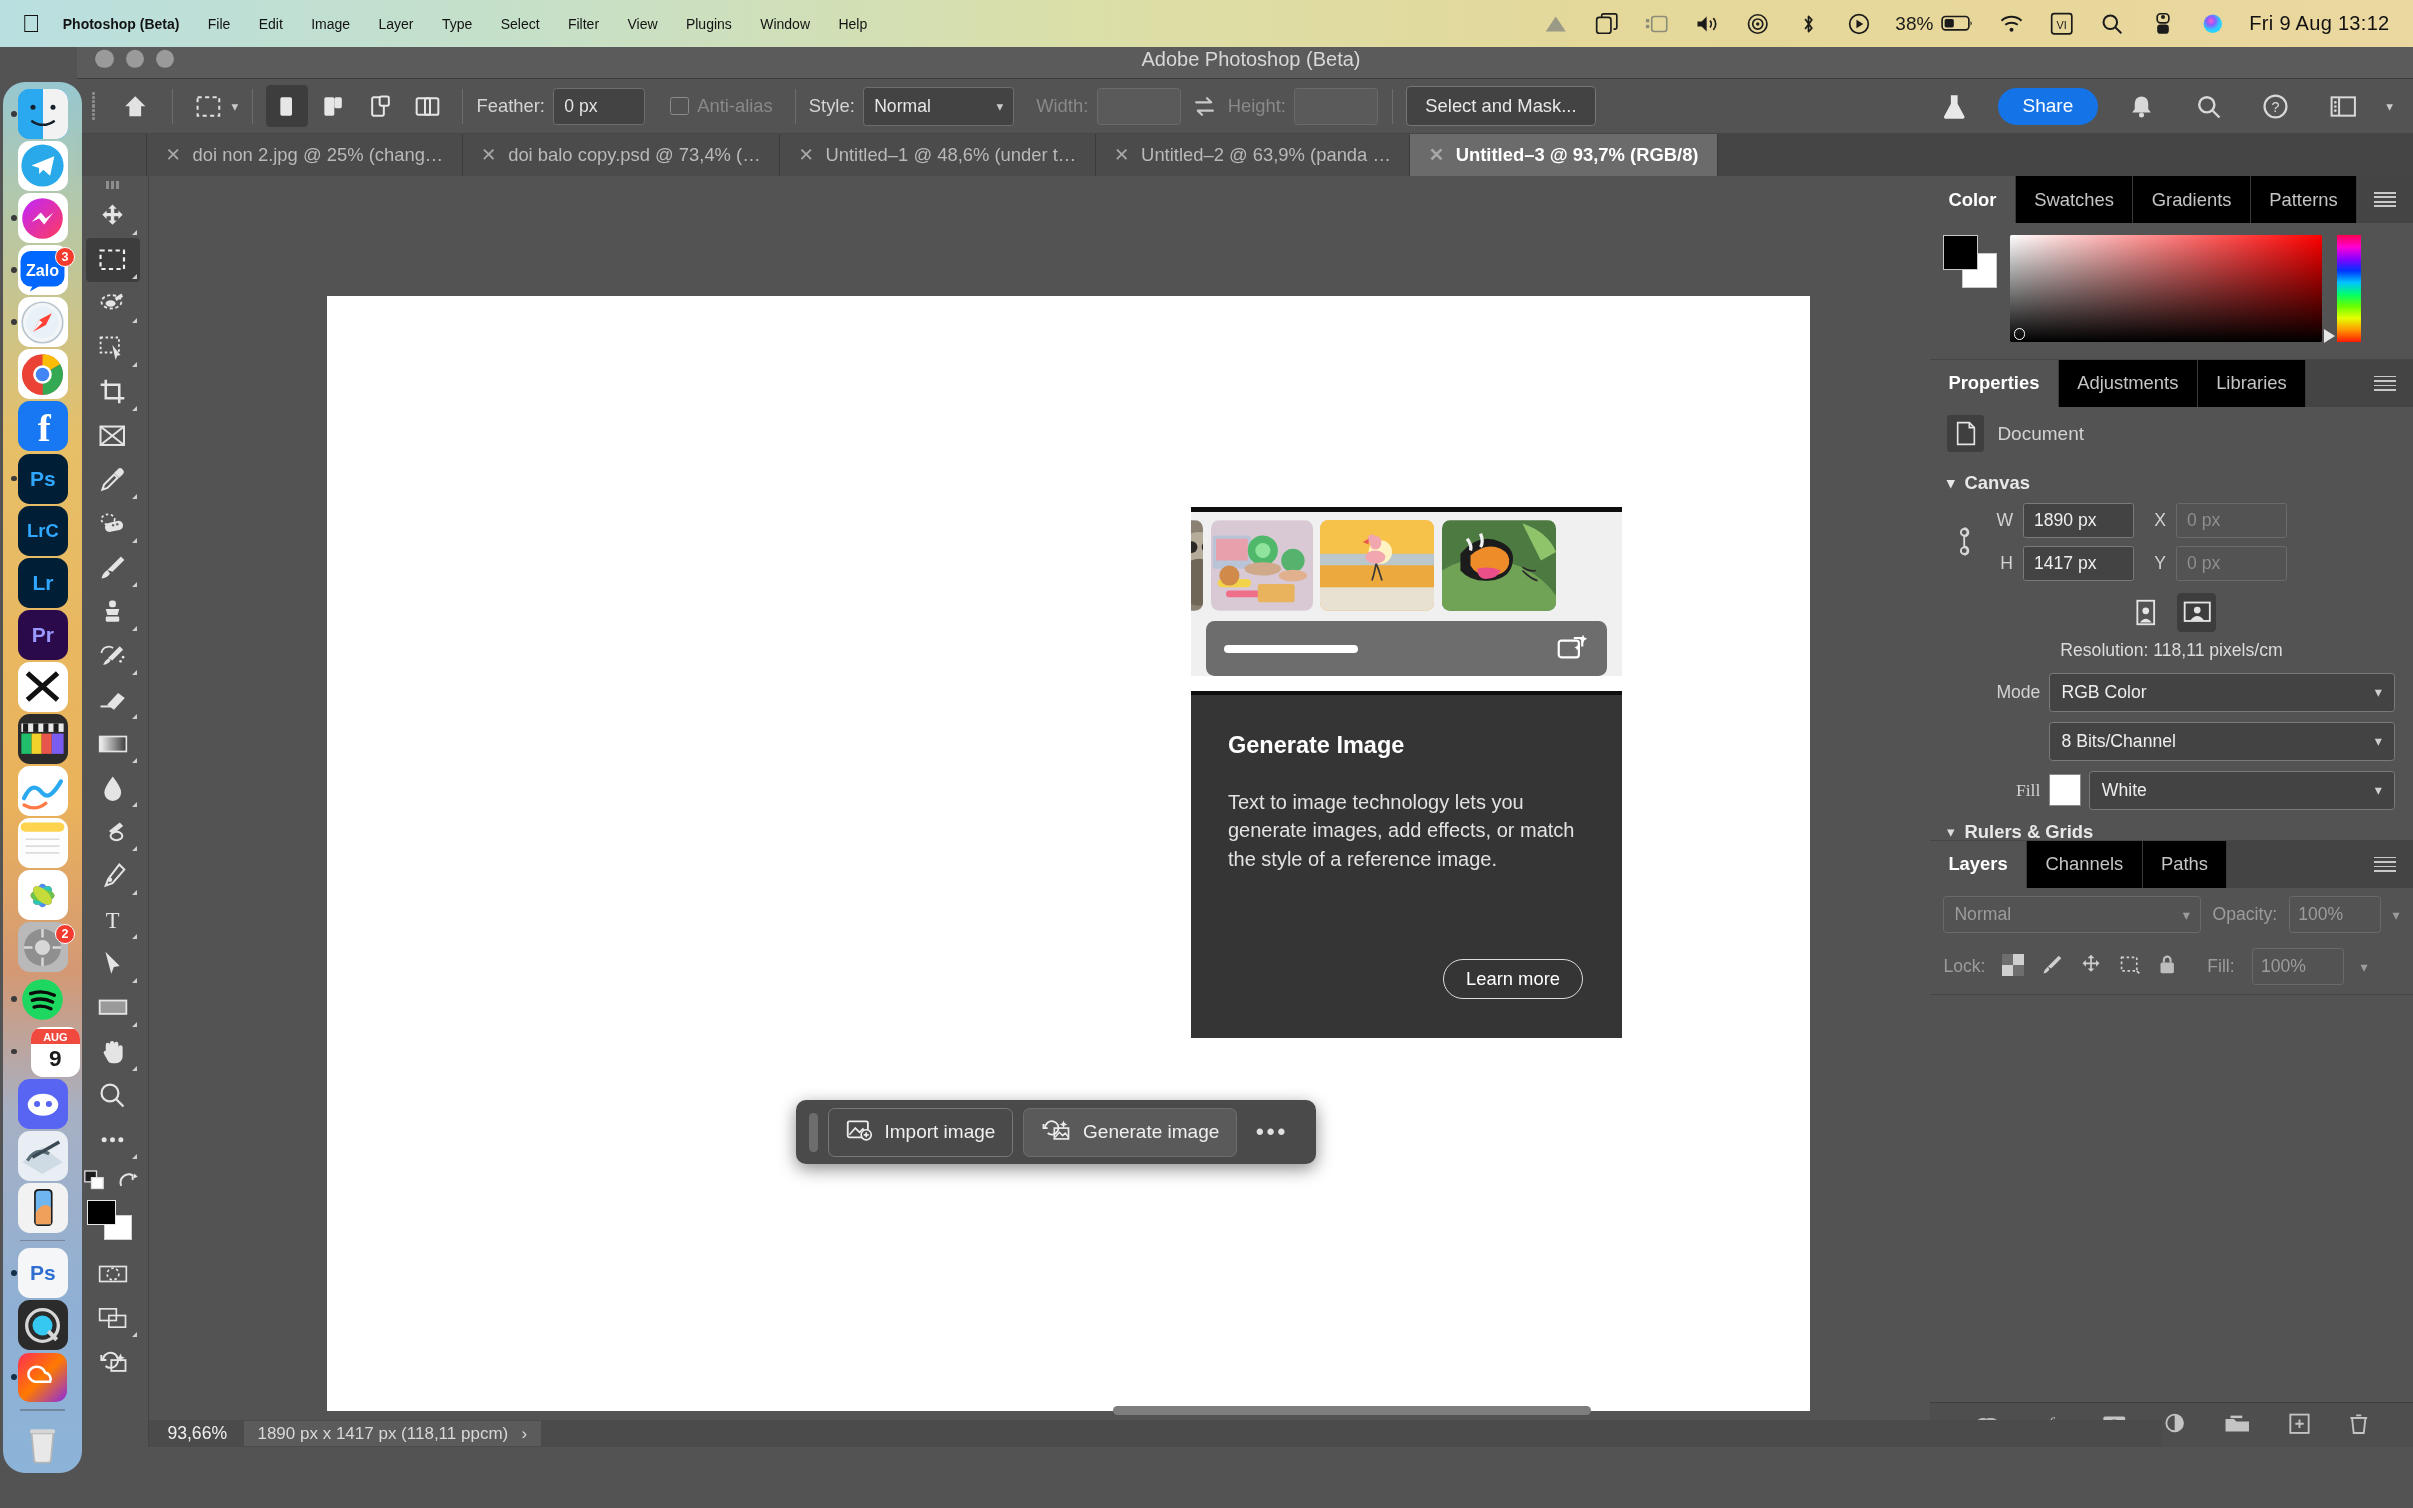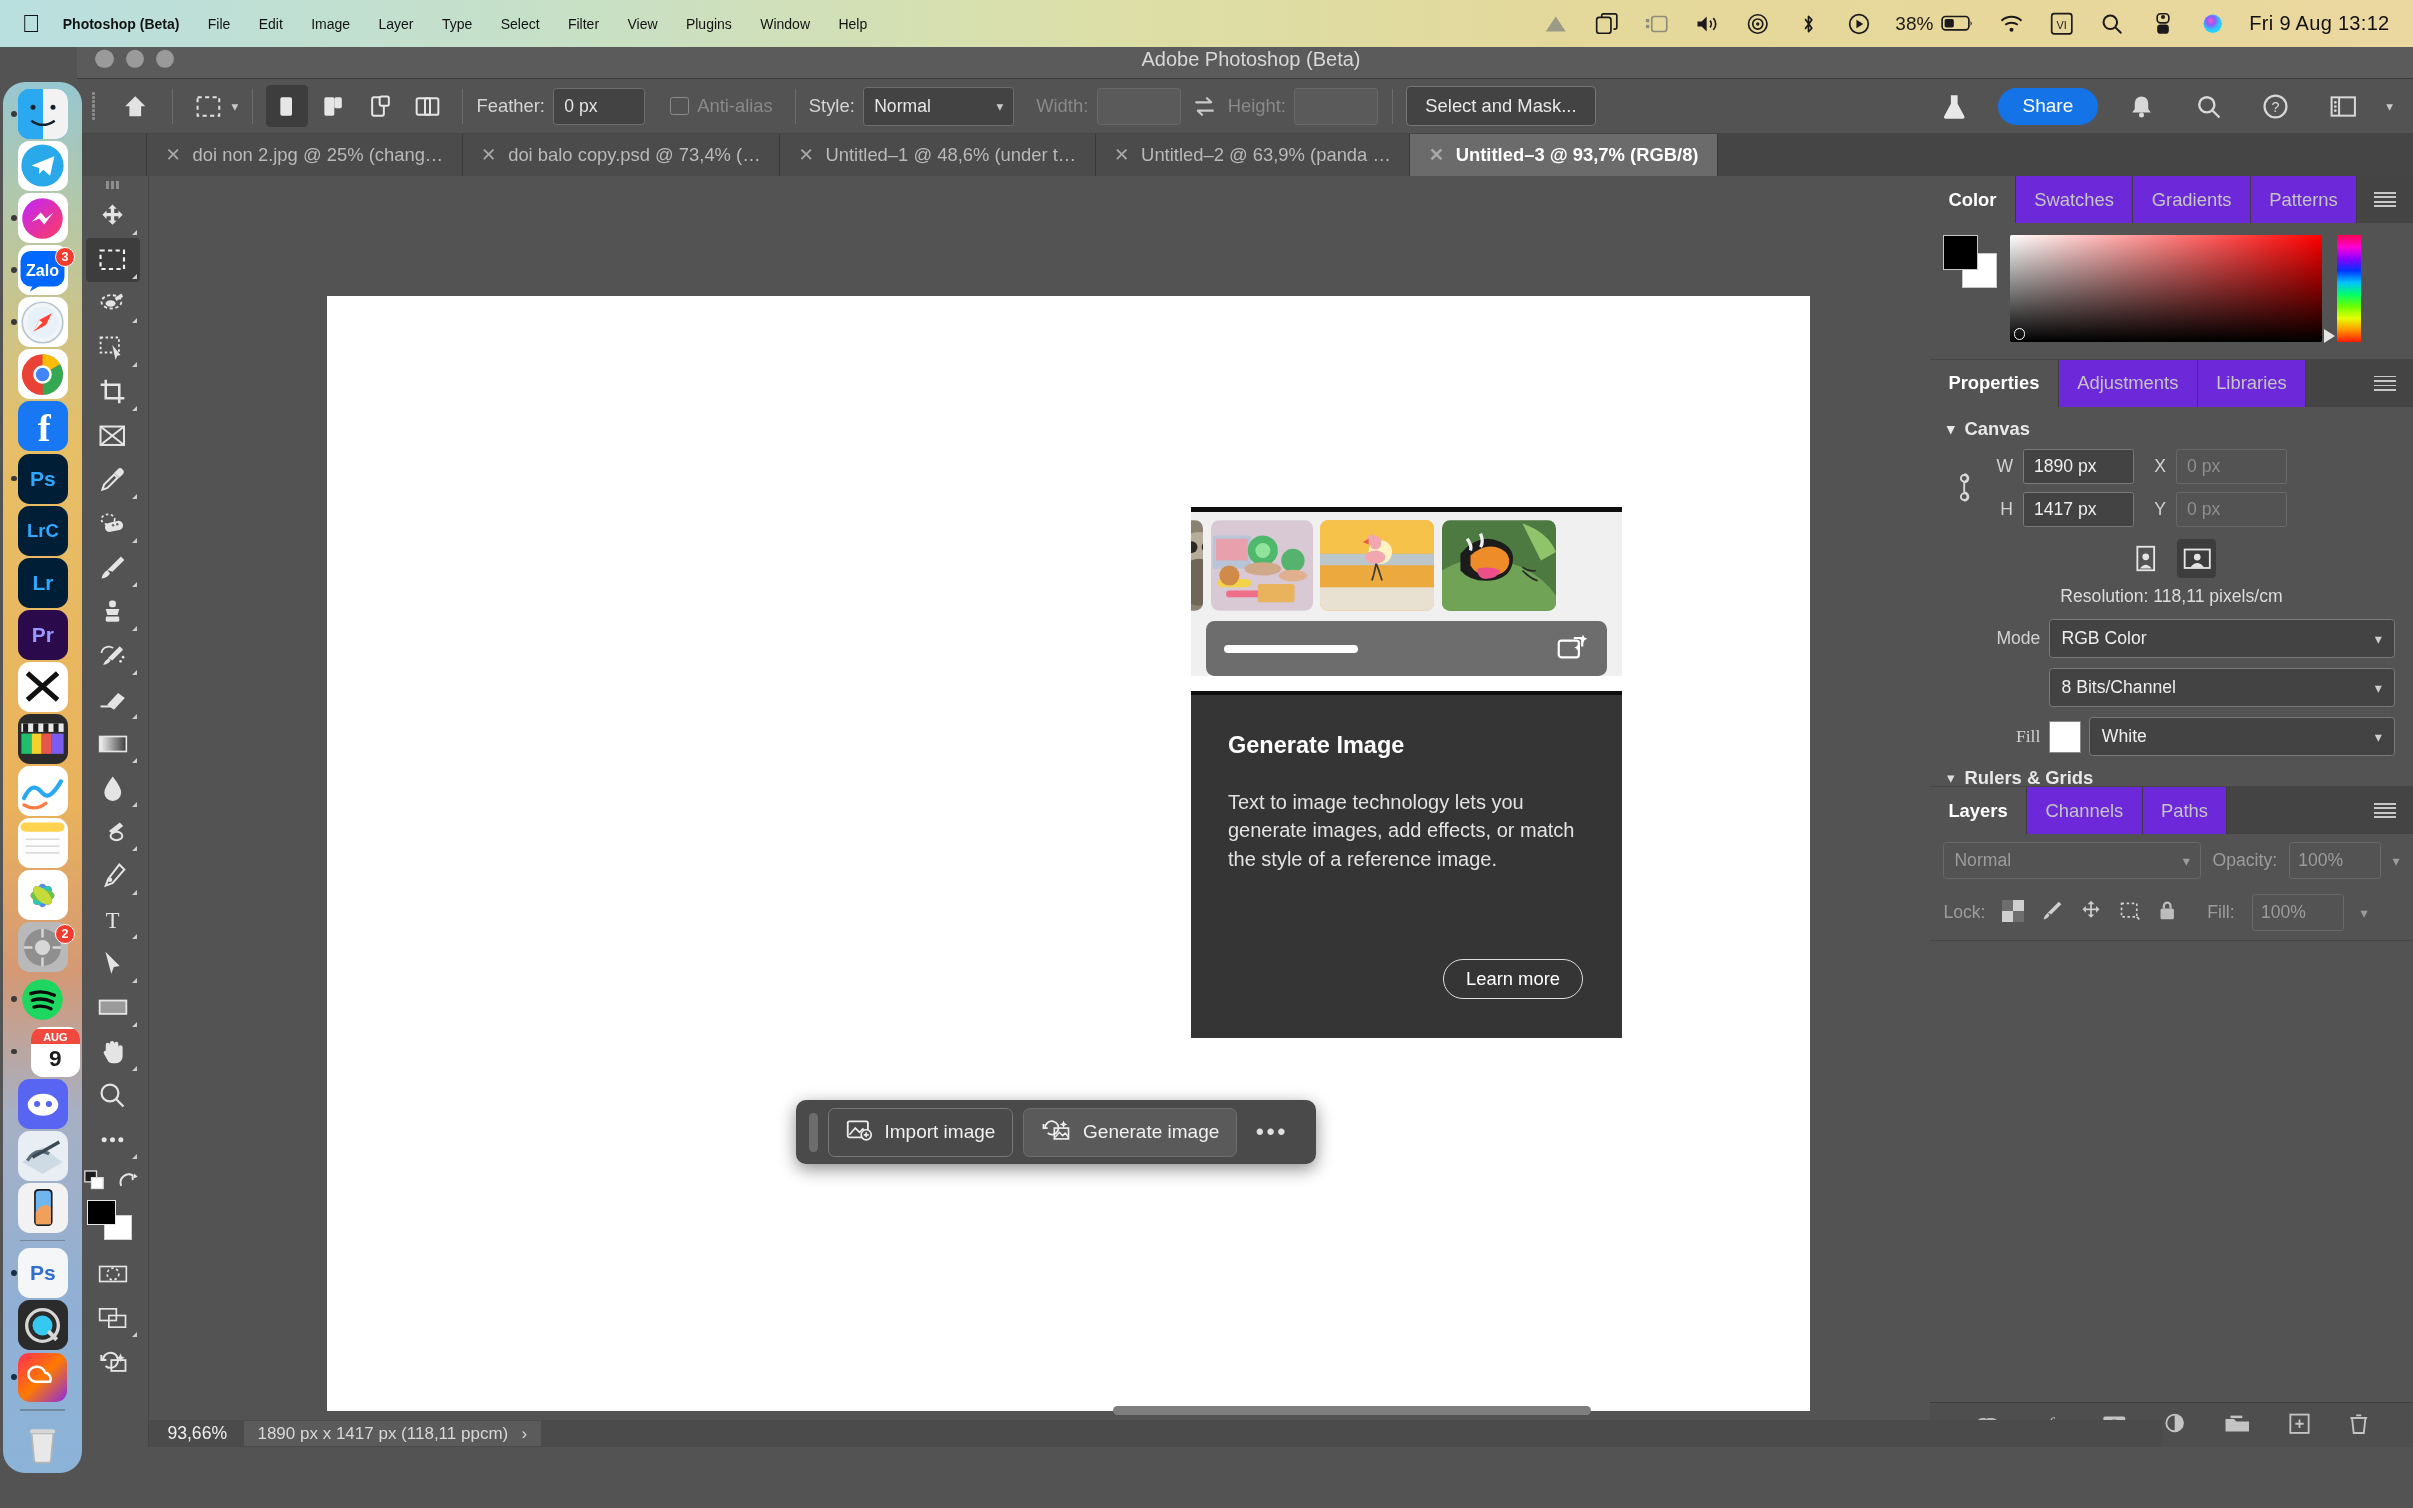--- a/index.html
+++ b/index.html
@@ -111,21 +111,21 @@
   
   .rail { position: absolute; right: 221px; top: 0; width: 62px; height: 100%; background: #535353; border-left: 0.8px solid #464646; }
   .railbox { margin: 42px 5px 0 5px; background: #5a5a5a; border-radius: 3.4px; padding: 11.7px 0; display:flex; flex-direction:column; align-items:center; gap: 22px;}
   .railgrip { display: flex; gap: 2.5px; }
   .railgrip i { width: 2.5px; height: 9.2px; background: #8e8e8e; }
   .collapse { position: absolute; right: 8.4px; top: 10px; color: #c7c7c7; font-size: 17px; }
 
   
   .panels { position: absolute; right: 0; top: 0; width: 483px; height: 100%; background: #535353; }
   .ptabs { display: flex; align-items: stretch; height: 47px; background: #444; }
-  .ptab { padding: 0 18.4px; display: flex; align-items: center; font-size: 18.4px; color: #c5c5c5; background: #6d28d9; border-right: 0.8px solid #3b3b3b; }
+  .ptab { padding: 0 18.4px; display: flex; align-items: center; font-size: 18.4px; color: #c5c5c5; background: #000000; border-right: 0.8px solid #3b3b3b; }
   .ptab.active { background: #535353; color: #fff; font-weight: bold; }
   .pmenu { margin-left: auto; display: flex; align-items: center; padding: 0 17px; }
   .hamb { width: 22px; height: 15px; display: flex; flex-direction: column; justify-content: space-between; }
   .hamb i { height: 1.7px; background: #c9c9c9; }
   .psect { border-bottom: 0.8px solid #464646; }
 
   .colorpanel { padding: 11.7px 13.4px 17px 13.4px; display: flex; gap: 15px; align-items: flex-start; }
   .fgbg { position: relative; width: 52px; height: 52px; }
   .sw { position: absolute; width: 35px; height: 35px; border: 1.7px solid #c8c8c8; }
   .sw.fg { left: 0; top: 0; background: #000; z-index: 2; }
@@ -1151,20 +1151,29 @@
             <div class="pmenu">
                 <span class="hamb">
                   <i></i>
                   <i></i>
                   <i></i>
                   <i></i>
                 </span>
               </div>
           </div>
 
+          <div class="docrow">
+            <div class="docico">
+              <svg width="22" height="25" viewBox="0 0 26 30">
+                  <path d="M3 2 h14 l6 6 v20 H3 Z" fill="none" stroke="#e4e4e4" stroke-width="2"></path>
+                  <path d="M17 2 v6 h6" fill="none" stroke="#e4e4e4" stroke-width="2"></path>
+                </svg>
+            </div>
+            <span class="plabel" style="font-size:19px;">Document</span>
+          </div>
 
           <div class="ptitle">
             <span style="font-size:15px;">▾</span>
             <span>Canvas</span>
           </div>
 
           <div style="display:flex;align-items:center;padding:0 17px 3.4px 17px;gap:10px;">
             <div style="width:34px;display:flex;justify-content:center;">
               <svg width="18.4" height="37" viewBox="0 0 22 44">
                   <path d="M11 6 a5 5 0 0 1 0 10 v12 a5 5 0 0 1 0 10" fill="none" stroke="#d8d8d8" stroke-width="2.2"></path>

